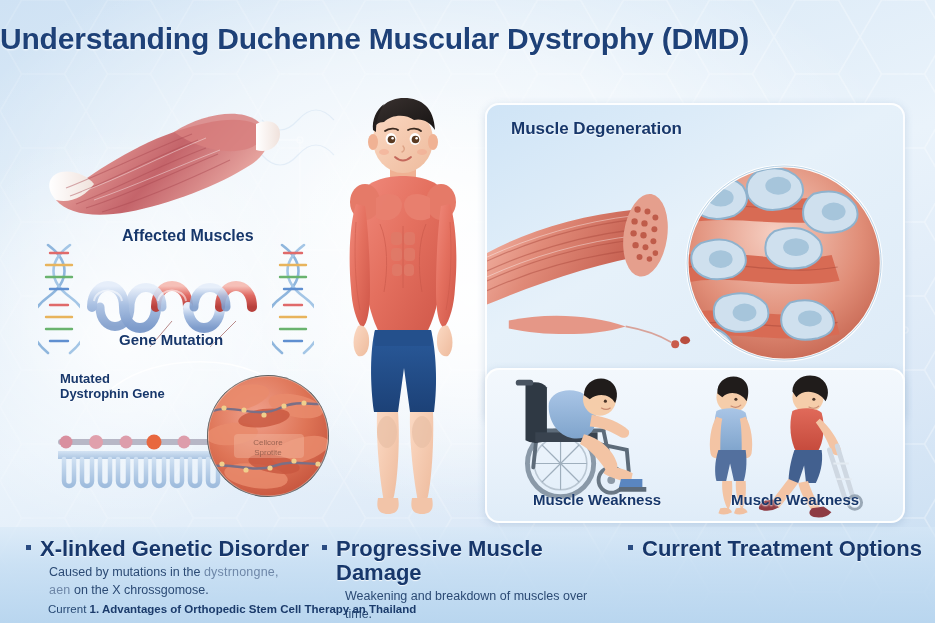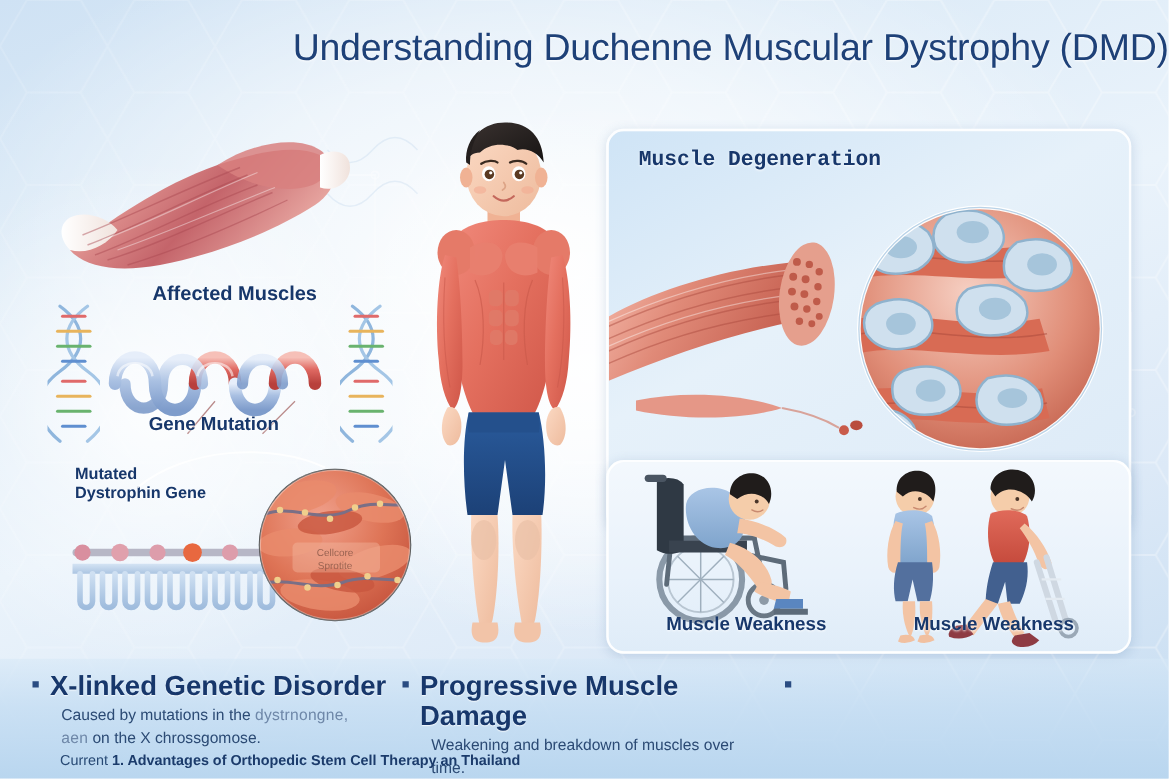--- a/index.html
+++ b/index.html
@@ -45,23 +45,23 @@
     width: 440px; height: 520px;
     border-radius: 50%;
     background: radial-gradient(circle, rgba(255,255,255,.9) 0%, rgba(255,255,255,0) 65%);
     pointer-events: none;
   }
 
   
   .title {
     position: absolute;
     top: 22px; left: 0; right: 0;
-    text-align: right;
+    text-align: left;
     font-size: 30px;
-    font-weight: normal;
+    font-weight: bold;
     letter-spacing: -0.2px;
     color: #1e4178;
     text-shadow: 0 1px 2px rgba(255,255,255,.9);
   }
 
   
   .lbl {
     position: absolute;
     color: #17376b;
     font-weight: bold;
@@ -75,21 +75,20 @@
   .panel {
     position: absolute;
     border-radius: 14px;
     border: 2px solid rgba(255,255,255,.92);
     box-shadow: 0 2px 9px rgba(70,110,160,.20);
     overflow: hidden;
   }
   #panel-degeneration {
     left: 485px; top: 103px; width: 420px; height: 322px;
     background: linear-gradient(150deg, #cfe4f6 0%, #e6f1fa 42%, #dceaf7 100%);
-    font-family: Liberation Mono, monospace;
   }
   #panel-weakness {
     left: 485px; top: 368px; width: 420px; height: 155px;
     background: linear-gradient(180deg, #f3f8fd 0%, #e9f2fb 60%, #dfecf8 100%);
   }
   .panel-title {
     position: absolute;
     left: 24px; top: 14px;
     font-size: 17px;
     font-weight: bold;
@@ -736,20 +735,21 @@
       </div>
       <div class="bbody">
         <span>Weakening and breakdown of muscles over time.</span><br>
         <span class="blur">dystrnongne.</span>
       </div>
     </div>
 
     <div class="bcol" id="bcol-2">
       <div class="bhead">
         <span class="bdot"></span>
+        <span>Current Treatment Options</span>
       </div>
     </div>
 
     <div class="figcaption">
       <span>Current </span><b>1.</b><b> Advantages of Orthopedic Stem Cell Therapy an Thailand</b>
     </div>
   </div>
 
 </div>
 

